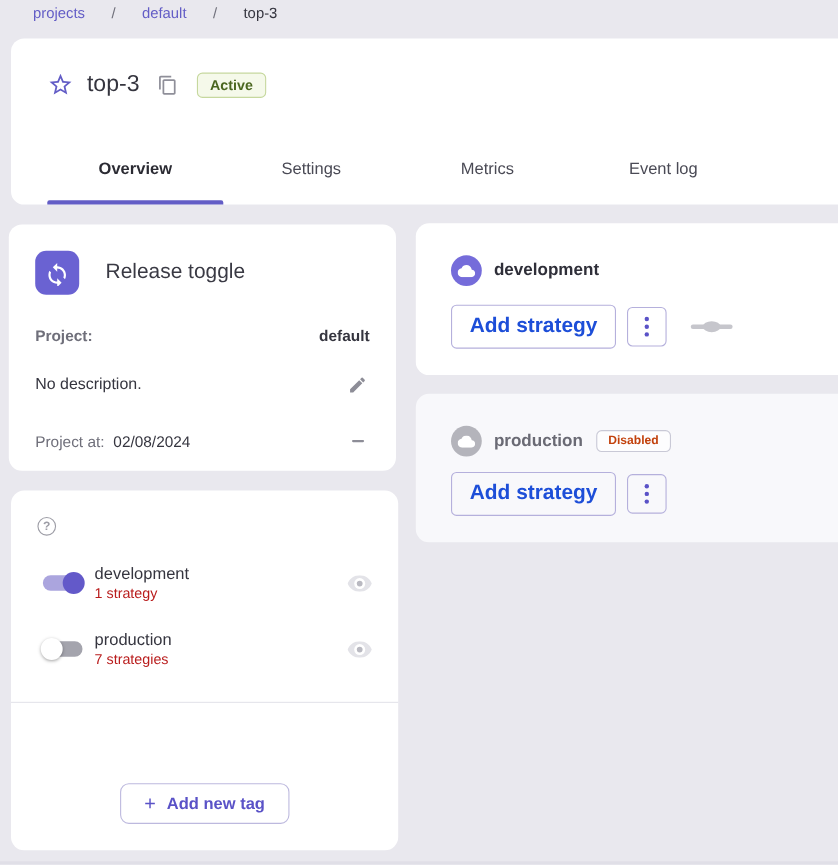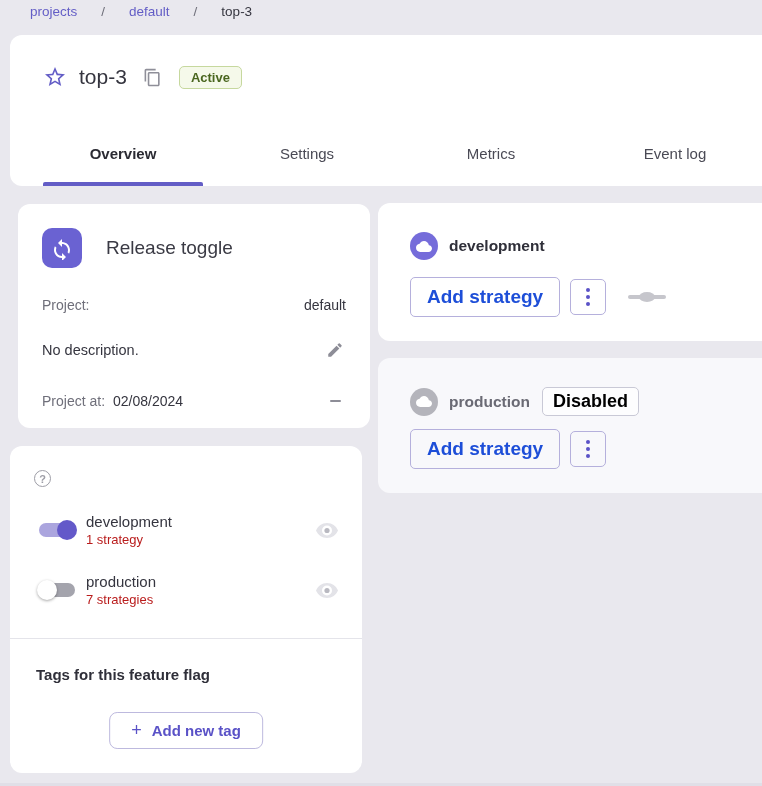--- a/index.html
+++ b/index.html
@@ -22,33 +22,33 @@
   
   .header-card { position:absolute; left:10px; top:35px; width:1090px; height:151px; background:#fff; border-radius:12px; }
   .header-row { position:absolute; left:33px; top:30px; display:flex; align-items:center; }
   .star-btn { width:24px; height:24px; display:flex; align-items:center; justify-content:center; cursor:pointer; }
   .flag-title { font-size:21px; font-weight:500; color:#35353f; margin-left:12px; }
   .copy-btn { margin-left:16px; width:20px; height:20px; display:flex; align-items:center; justify-content:center; cursor:pointer; }
   .badge-active {
     margin-left:16px; font-size:13px; font-weight:700; color:#4a661f;
     background:#f5f9ea; border:1px solid #c6d89e; border-radius:5px; padding:3px 11px;
   }
-  .tabs-row { position:absolute; left:33px; bottom:0; height:66px; display:flex;gap:24px; }
+  .tabs-row { position:absolute; left:33px; bottom:0; height:66px; display:flex; }
   .tab { width:160px; height:66px; display:flex; align-items:center; justify-content:center;
          font-size:15px; color:#4a4a55; cursor:pointer; position:relative; }
   .tab.active { font-weight:700; color:#2b2b33; }
   .tab-underline { position:absolute; left:0; bottom:0; width:160px; height:4px; background:#635dc6; border-radius:2px 2px 0 0; }
 
   
   .card { background:#fff; border-radius:12px; position:absolute; }
-  .details-card { left:18px; top:204px; width:352px; height:224px; padding:24px; }
+  .details-card { left:8px; top:204px; width:352px; height:224px; padding:24px; }
   .type-row { display:flex; align-items:center; }
   .type-icon { width:40px; height:40px; border-radius:10px; background:#6a62d2; display:flex; align-items:center; justify-content:center; flex:none; }
   .type-label { font-size:19px; color:#3a3a44; margin-left:24px; }
-  .kv-row { display:flex; justify-content:space-between; align-items:center; margin-top:29px; font-size:14px; }
+  .kv-row { display:flex; justify-content:space-between; align-items:center; margin-top:29px; font-size:14px;font-weight:bold; }
   .kv-label { color:#6f6f7a; }
   .kv-value { color:#35353f; }
   .desc-row { display:flex; justify-content:space-between; align-items:center; margin-top:26px; font-size:14.5px; color:#35353f; }
   .icon-btn { width:22px; height:22px; display:flex; align-items:center; justify-content:center; cursor:pointer; }
   .created-row { display:flex; justify-content:space-between; align-items:center; margin-top:29px; font-size:14px; }
   .created-left { display:flex; gap:8px; }
   .minus-bar { width:11px; height:2px; background:#8d8d97; border-radius:1px; }
 
   .env-card { left:10px; top:446px; width:352px; height:327px; padding:24px; }
   .env-title-row { display:flex; align-items:center; gap:10px; }
@@ -84,21 +84,21 @@
   .env-panel.dev { top:203px; height:138px; background:#fff; }
   .env-panel.prod { top:358px; height:135px; background:#f8f8fb; }
   .panel-head { position:absolute; left:32px; top:29px; display:flex; align-items:center; }
   .cloud-circle { width:28px; height:28px; border-radius:50%; display:flex; align-items:center; justify-content:center; flex:none; }
   .cloud-circle.dev { background:#756cda; }
   .cloud-circle.prod { background:#b4b4bb; }
   .panel-env-name { font-size:15.5px; font-weight:700; margin-left:11px; }
   .panel-env-name.dev { color:#2f2f39; }
   .panel-env-name.prod { color:#6a6a74; }
   .badge-disabled {
-    margin-left:12px; font-size:18px; font-weight:700; color:#000000;
+    margin-left:12px; font-size:11px; font-weight:700; color:#c2410c;
     background:#fdfdfe; border:1px solid #c9c9d6; border-radius:5px; padding:3px 10px;
   }
   .panel-actions { position:absolute; left:32px; display:flex; align-items:center; gap:10px; }
   .env-panel.dev .panel-actions { top:74px; }
   .env-panel.prod .panel-actions { top:71px; }
   .add-strategy-btn {
     height:40px; padding:0 16px; display:flex; align-items:center;
     background:transparent; border:1px solid #b5b0dc; border-radius:5px;
     color:#1d4ed8; font-size:19px; font-weight:700; cursor:pointer; white-space:nowrap;
   }
@@ -227,21 +227,20 @@
       <span class="icon-btn">
         <svg width="22" height="15" viewBox="0 0 22 15">
           <path d="M11 0C6 0 1.8 3 0 7.5 1.8 12 6 15 11 15s9.2-3 11-7.5C20.2 3 16 0 11 0z" fill="#e3e3e8"></path>
           <circle cx="11" cy="7.5" r="5" fill="#ffffff"></circle>
           <circle cx="11" cy="7.5" r="2.6" fill="#b9b9c1"></circle>
         </svg>
       </span>
     </div>
 
     <div class="env-divider"></div>
-    <div class="tags-title">Tags for this feature flag</div>
     <button class="add-tag-btn">
       <span class="plus-glyph">+</span>
       <span>Add new tag</span>
     </button>
   </section>
 
   <section class="env-panel dev">
     <div class="panel-head">
       <span class="cloud-circle dev">
         <svg width="16" height="11" viewBox="0 0 16 11">

